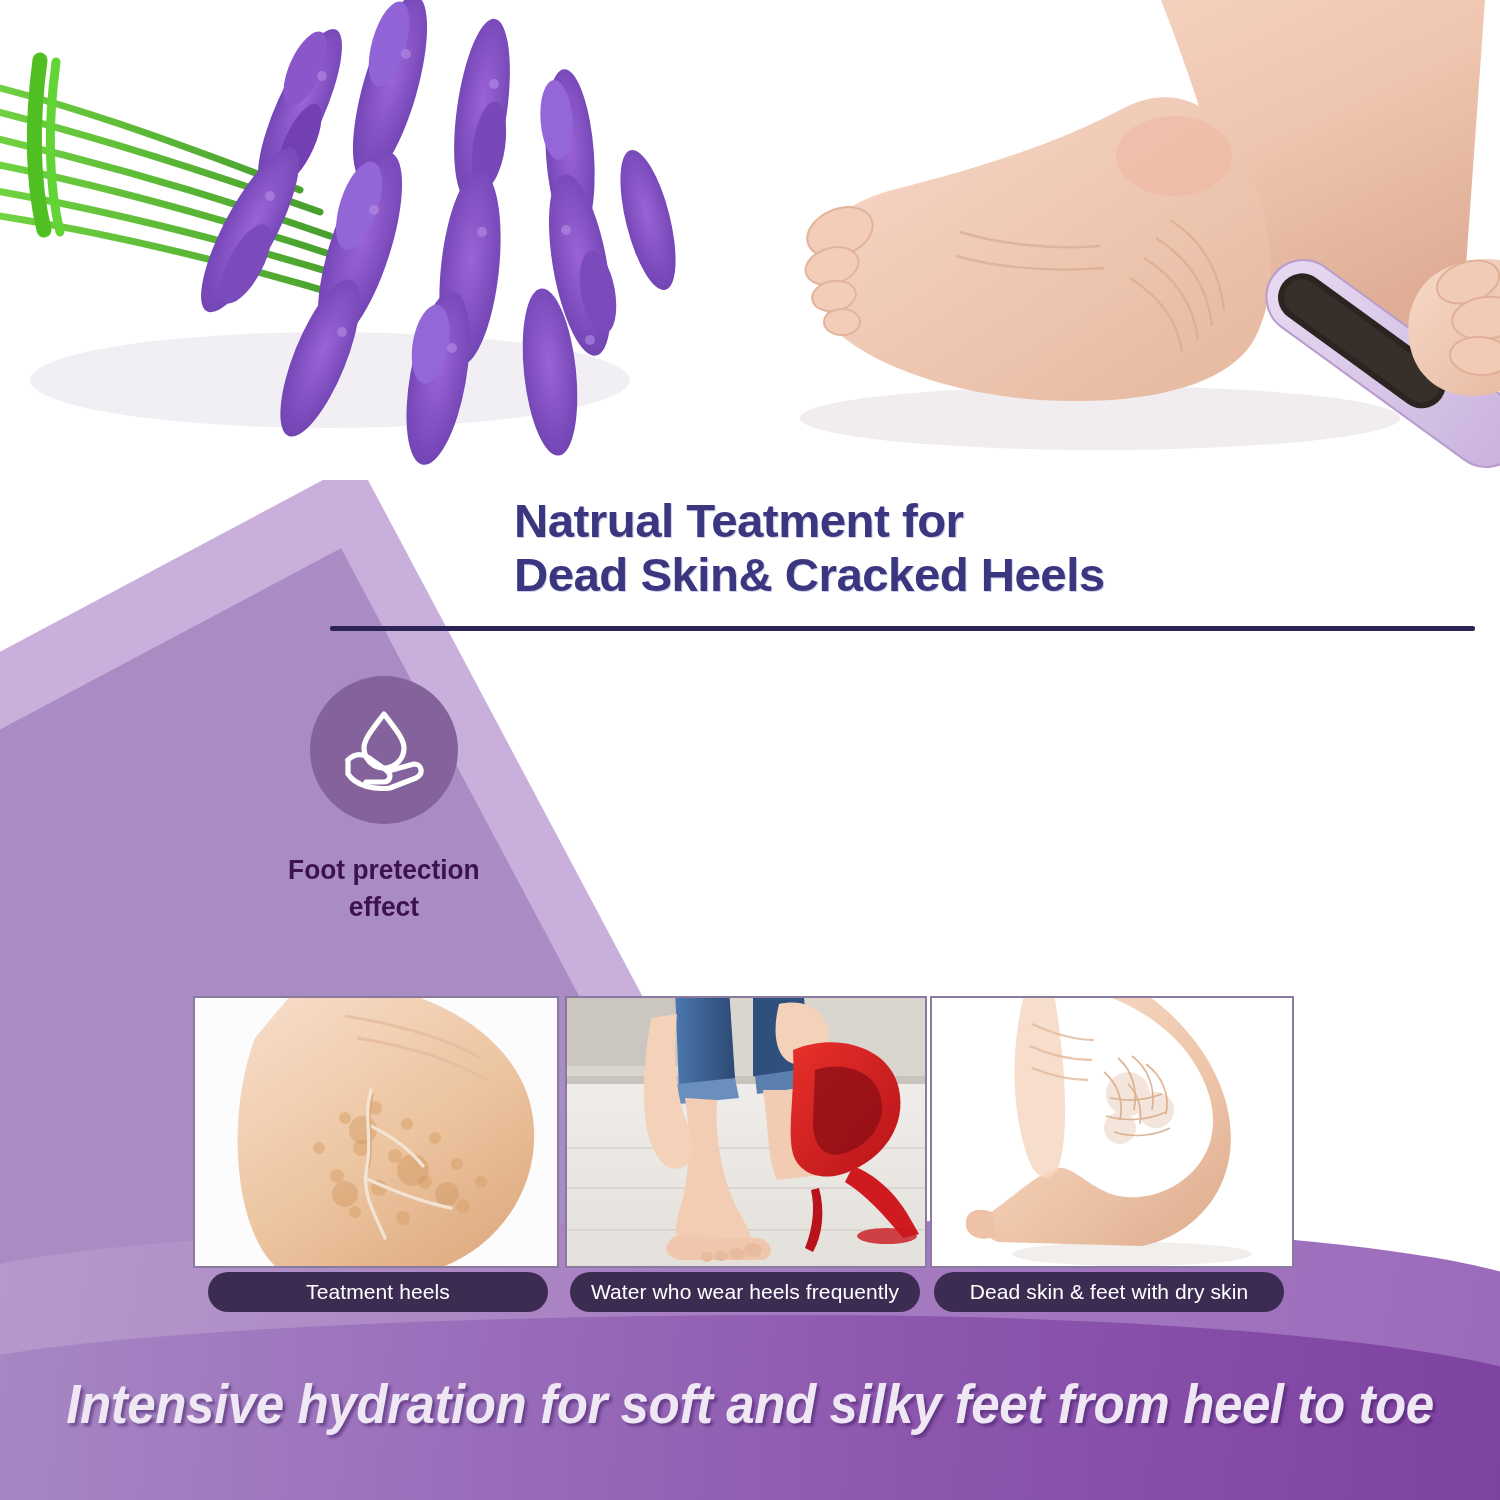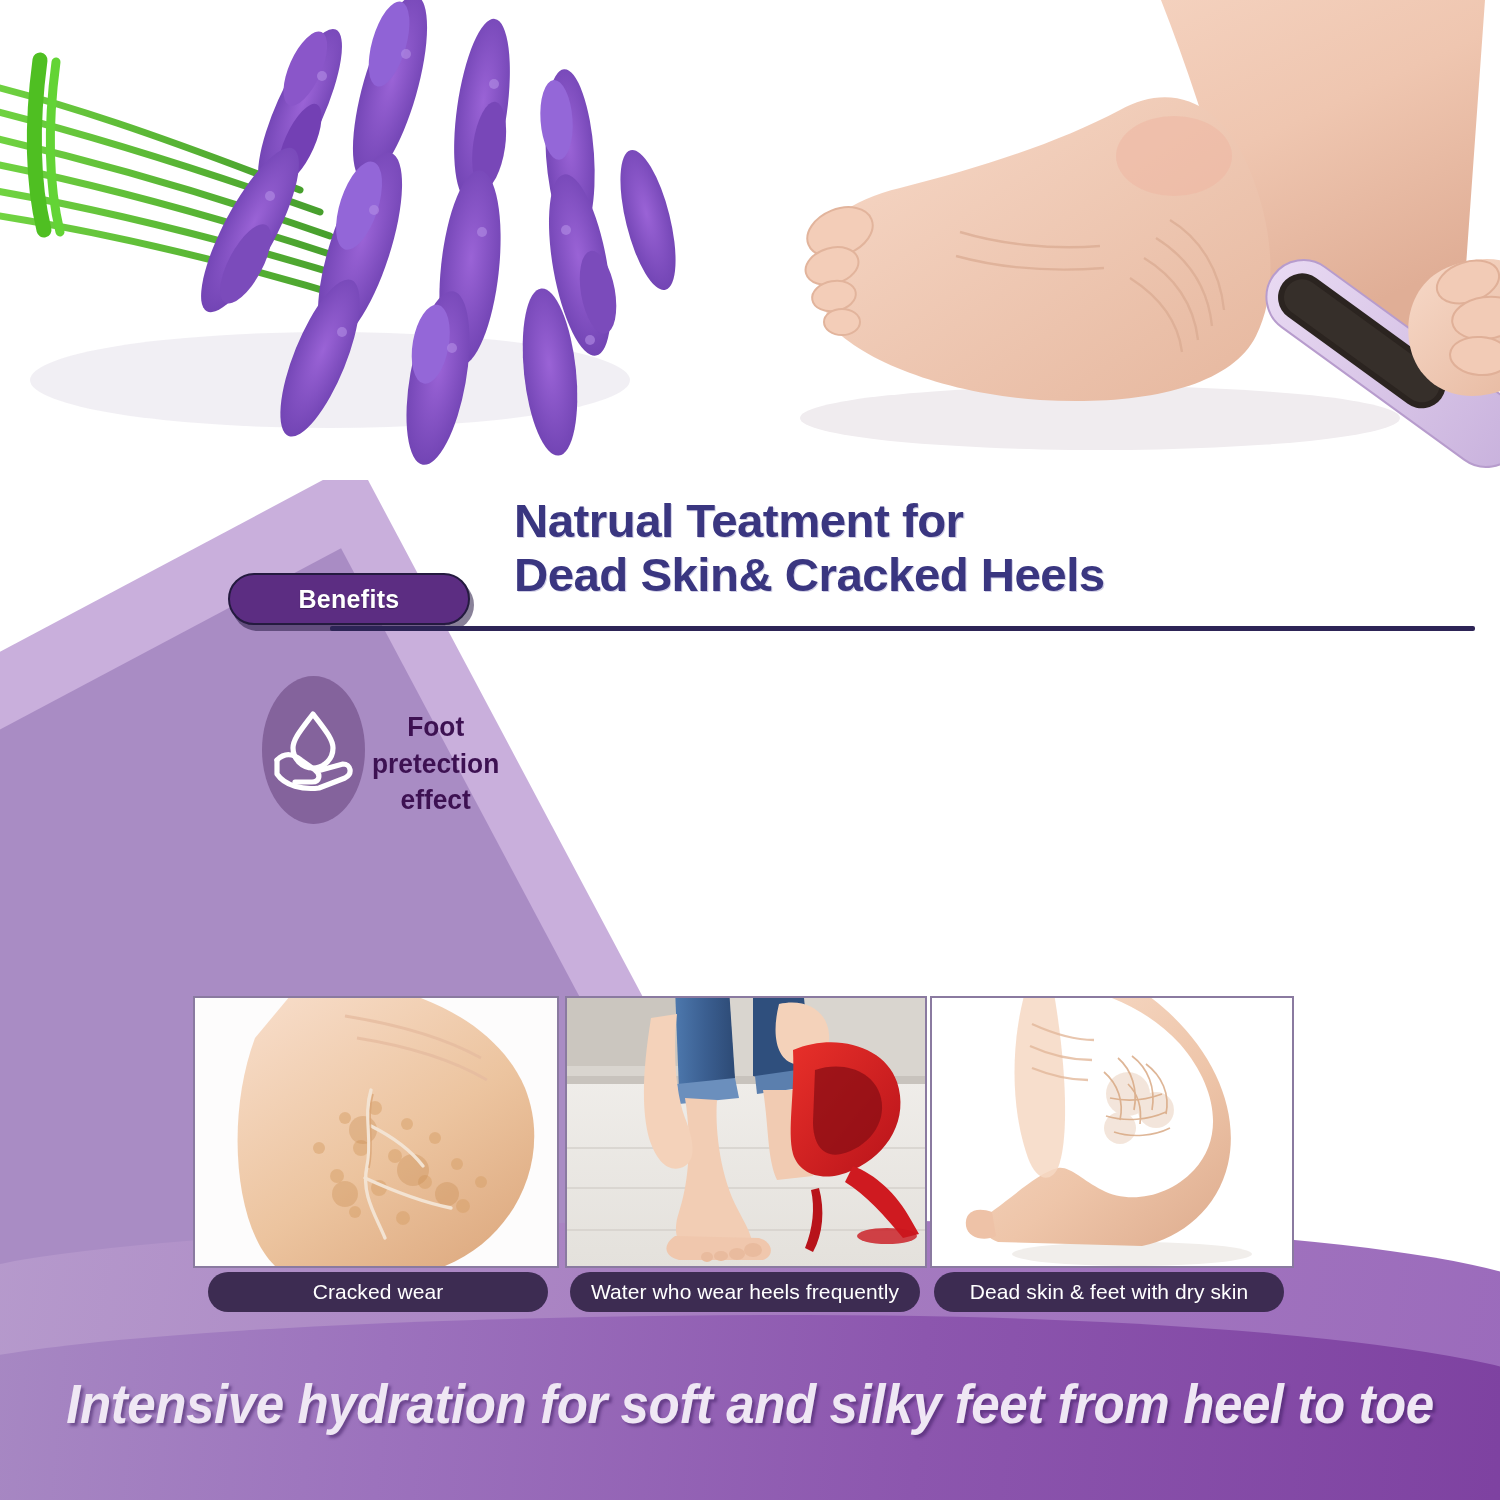--- a/index.html
+++ b/index.html
@@ -64,21 +64,21 @@
   .title-rule{
     position:absolute; left:330px; top:626px; width:1145px; height:5px;
     background:#2d2456; border-radius:2px;
   }
 
   
   .benefits{
     position:absolute; left:262px; top:676px; width:990px; height:290px;
     display:flex; justify-content:flex-start; align-items:flex-start;
   }
-  .benefit{ width:244px; display:flex; flex-direction:row; align-items:center; }
+  .benefit{ width:244px; display:flex; flex-direction:column; align-items:center; }
   .circle{
     width:148px; height:148px; border-radius:50%;
     background:#84639c; display:flex; align-items:center; justify-content:center;
   }
   .blabel{
     margin-top:28px; text-align:center;
     color:#3d1152; font-weight:bold; font-size:28px; line-height:1.32;
     transform:scaleX(.94); transform-origin:center top;
     white-space:pre-line;
   }
@@ -263,23 +263,20 @@
       <path d="M742 300 C 790 278, 830 290, 844 330 C 858 372, 836 414, 790 424
                C 752 432, 722 414, 712 384 C 702 352, 712 316, 742 300 Z" fill="url(#skin2)"></path>
       <g fill="#f2cbb6" stroke="#e0b098" stroke-width="2">
         <ellipse cx="768" cy="312" rx="32" ry="20" transform="rotate(-18 768 312)"></ellipse>
         <ellipse cx="786" cy="348" rx="34" ry="21" transform="rotate(-8 786 348)"></ellipse>
         <ellipse cx="780" cy="386" rx="30" ry="19" transform="rotate(4 780 386)"></ellipse>
       </g>
     </svg>
   </div>
 
-  <div class="badge">
-    <span>Benefits</span>
-  </div>
   <div class="title-rule"></div>
   <div class="title">
     <div>Natrual Teatment for</div>
     <div>Dead Skin&amp; Cracked Heels</div>
   </div>
 
   <div class="benefits">
 
     <div class="benefit">
       <div class="circle">
@@ -449,21 +446,21 @@
         <path d="M100 26 C 122 36, 142 42, 162 42"></path>
         <path d="M98 48 C 120 58, 140 62, 160 62"></path>
         <path d="M100 70 C 120 78, 138 82, 156 82"></path>
       </g>
 
       <path d="M60 214 C 44 208, 32 214, 34 228 C 36 240, 52 244, 64 238 Z" fill="#eec2a7"></path>
     </svg>
   </div>
 
   <div class="cap c1">
-    <span>Cracked wear</span>
+    <span>Teatment heels</span>
   </div>
   <div class="cap c2">
     <span>Water who wear heels frequently</span>
   </div>
   <div class="cap c3">
     <span>Dead skin &amp; feet with dry skin</span>
   </div>
 
   <div class="tagline">Intensive hydration for soft and silky feet from heel to toe</div>
 

